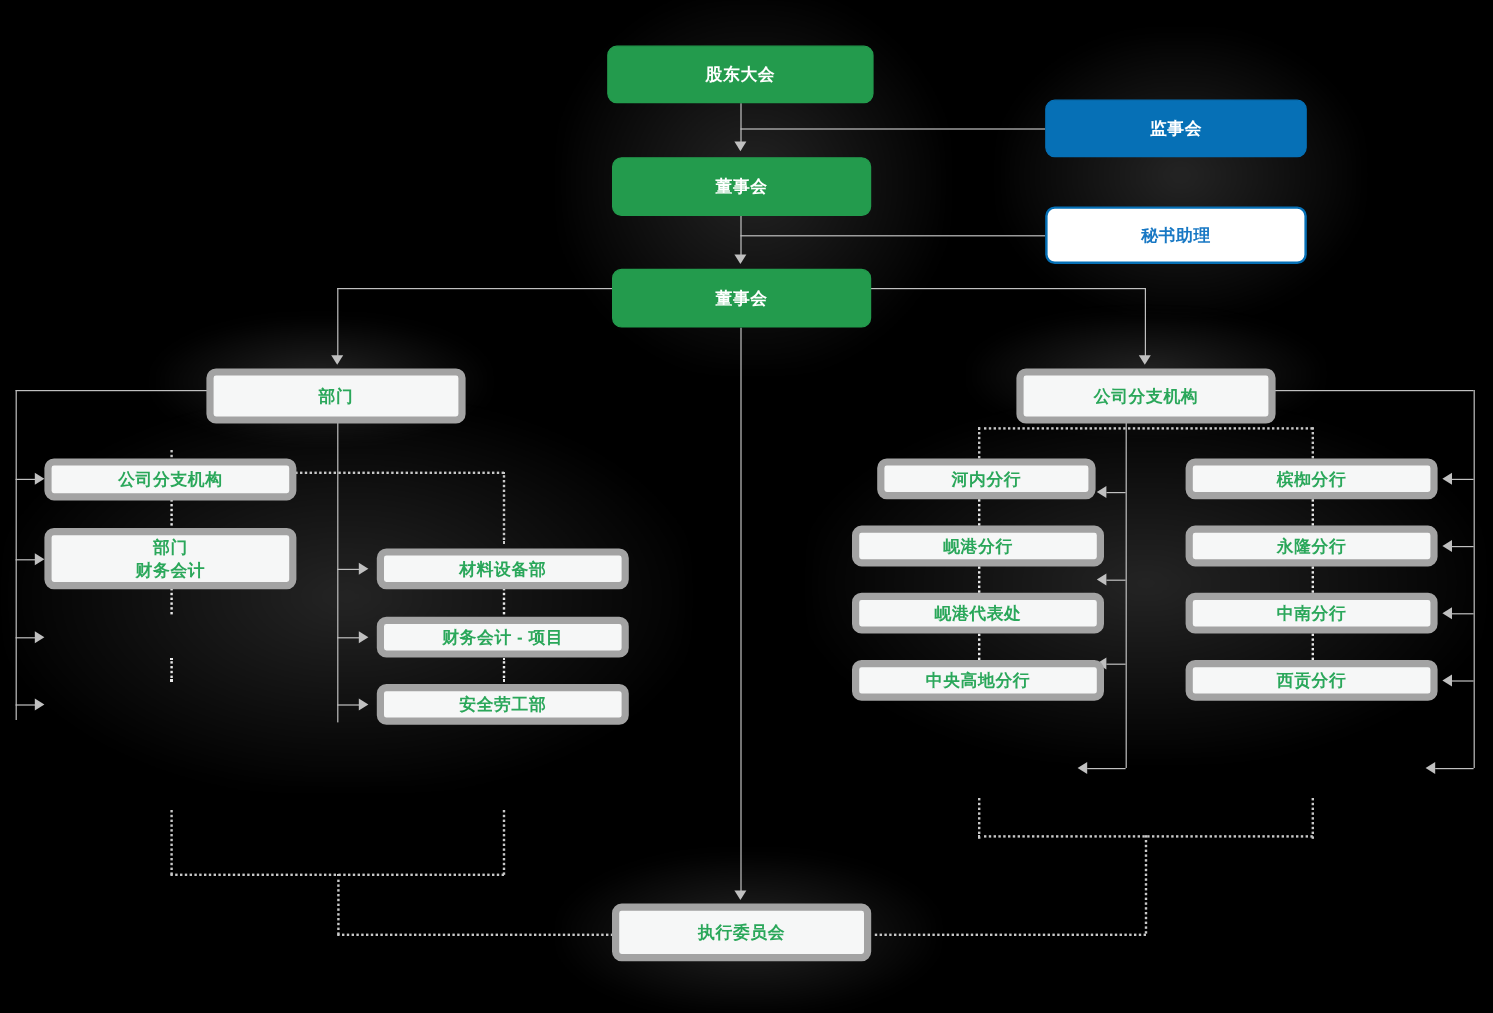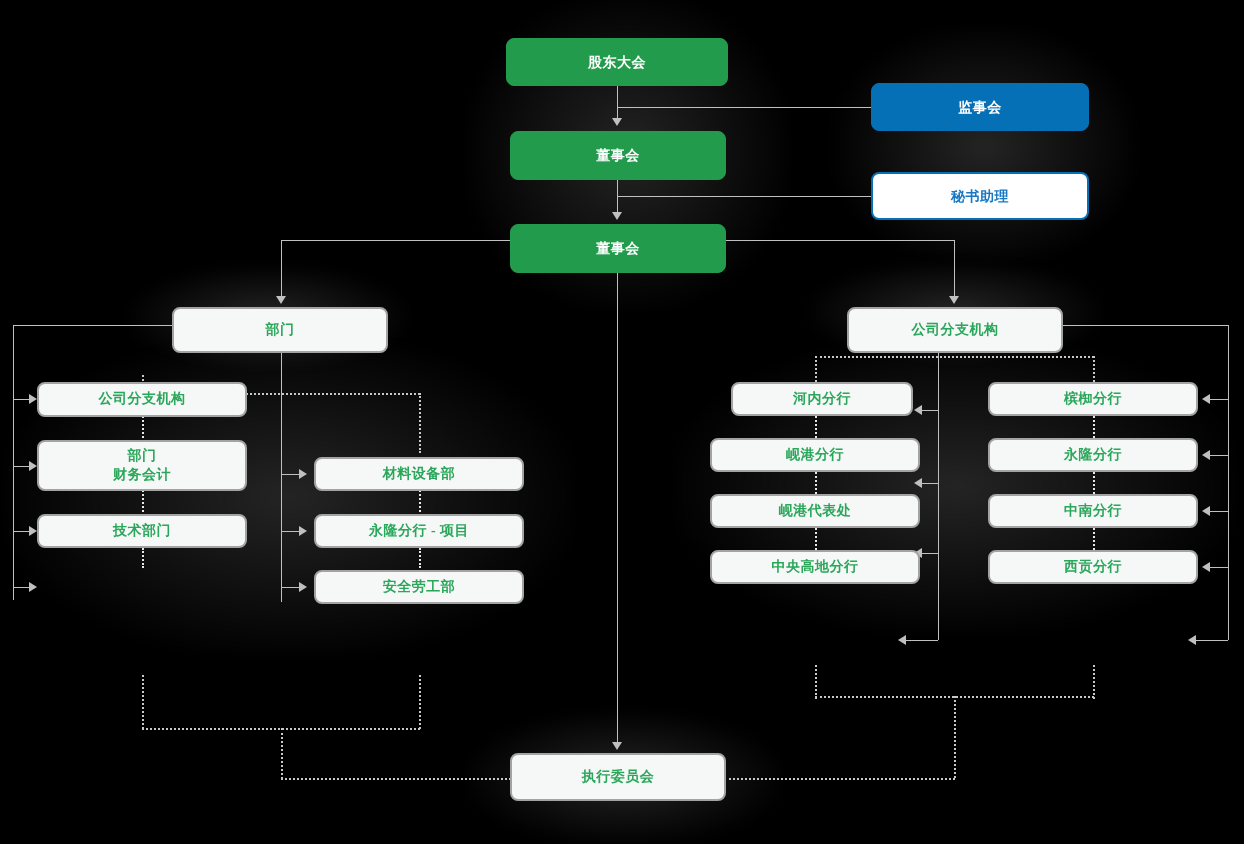--- a/index.html
+++ b/index.html
@@ -42,22 +42,21 @@
     border: 1px solid #0670b6;
   }
   .node.blue-outline {
     background: #ffffff;
     color: #1878c4;
     border: 2px solid #0670b6;
   }
   .node.green-outline {
     background: #f6f7f7;
     color: #2aa75a;
-    border: 2px solid #a3a3a3;
-    font-family: Liberation Serif, serif;
+    border: 6px solid #a3a3a3;
   }
   .node .lbl { display: block; }
   .node .lbl2 { display: block; }
 
   
   .ln {
     position: absolute;
     background: #c0c0c0;
     z-index: 2;
   }
@@ -247,29 +246,26 @@
     <span class="lbl">公司分支机构</span>
   </div>
 
   <div class="node green-outline" style="left:37px; top:382px; width:210px; height:35px;">
     <span class="lbl">公司分支机构</span>
   </div>
   <div class="node green-outline" style="left:37px; top:440px; width:210px; height:51px; flex-direction:column;">
     <span class="lbl">部门</span>
     <span class="lbl2">财务会计</span>
   </div>
-  <div class="node green-outline" style="left:37px; top:514px; width:210px; height:34px;">
-    <span class="lbl">技术部门</span>
-  </div>
 
   <div class="node green-outline" style="left:314px; top:457px; width:210px; height:34px;">
     <span class="lbl">材料设备部</span>
   </div>
   <div class="node green-outline" style="left:314px; top:514px; width:210px; height:34px;">
-    <span class="lbl">永隆分行 - 项目</span>
+    <span class="lbl">财务会计 - 项目</span>
   </div>
   <div class="node green-outline" style="left:314px; top:570px; width:210px; height:34px;">
     <span class="lbl">安全劳工部</span>
   </div>
 
   <div class="node green-outline" style="left:731px; top:382px; width:182px; height:34px;">
     <span class="lbl">河内分行</span>
   </div>
   <div class="node green-outline" style="left:710px; top:438px; width:210px; height:34px;">
     <span class="lbl">岘港分行</span>

